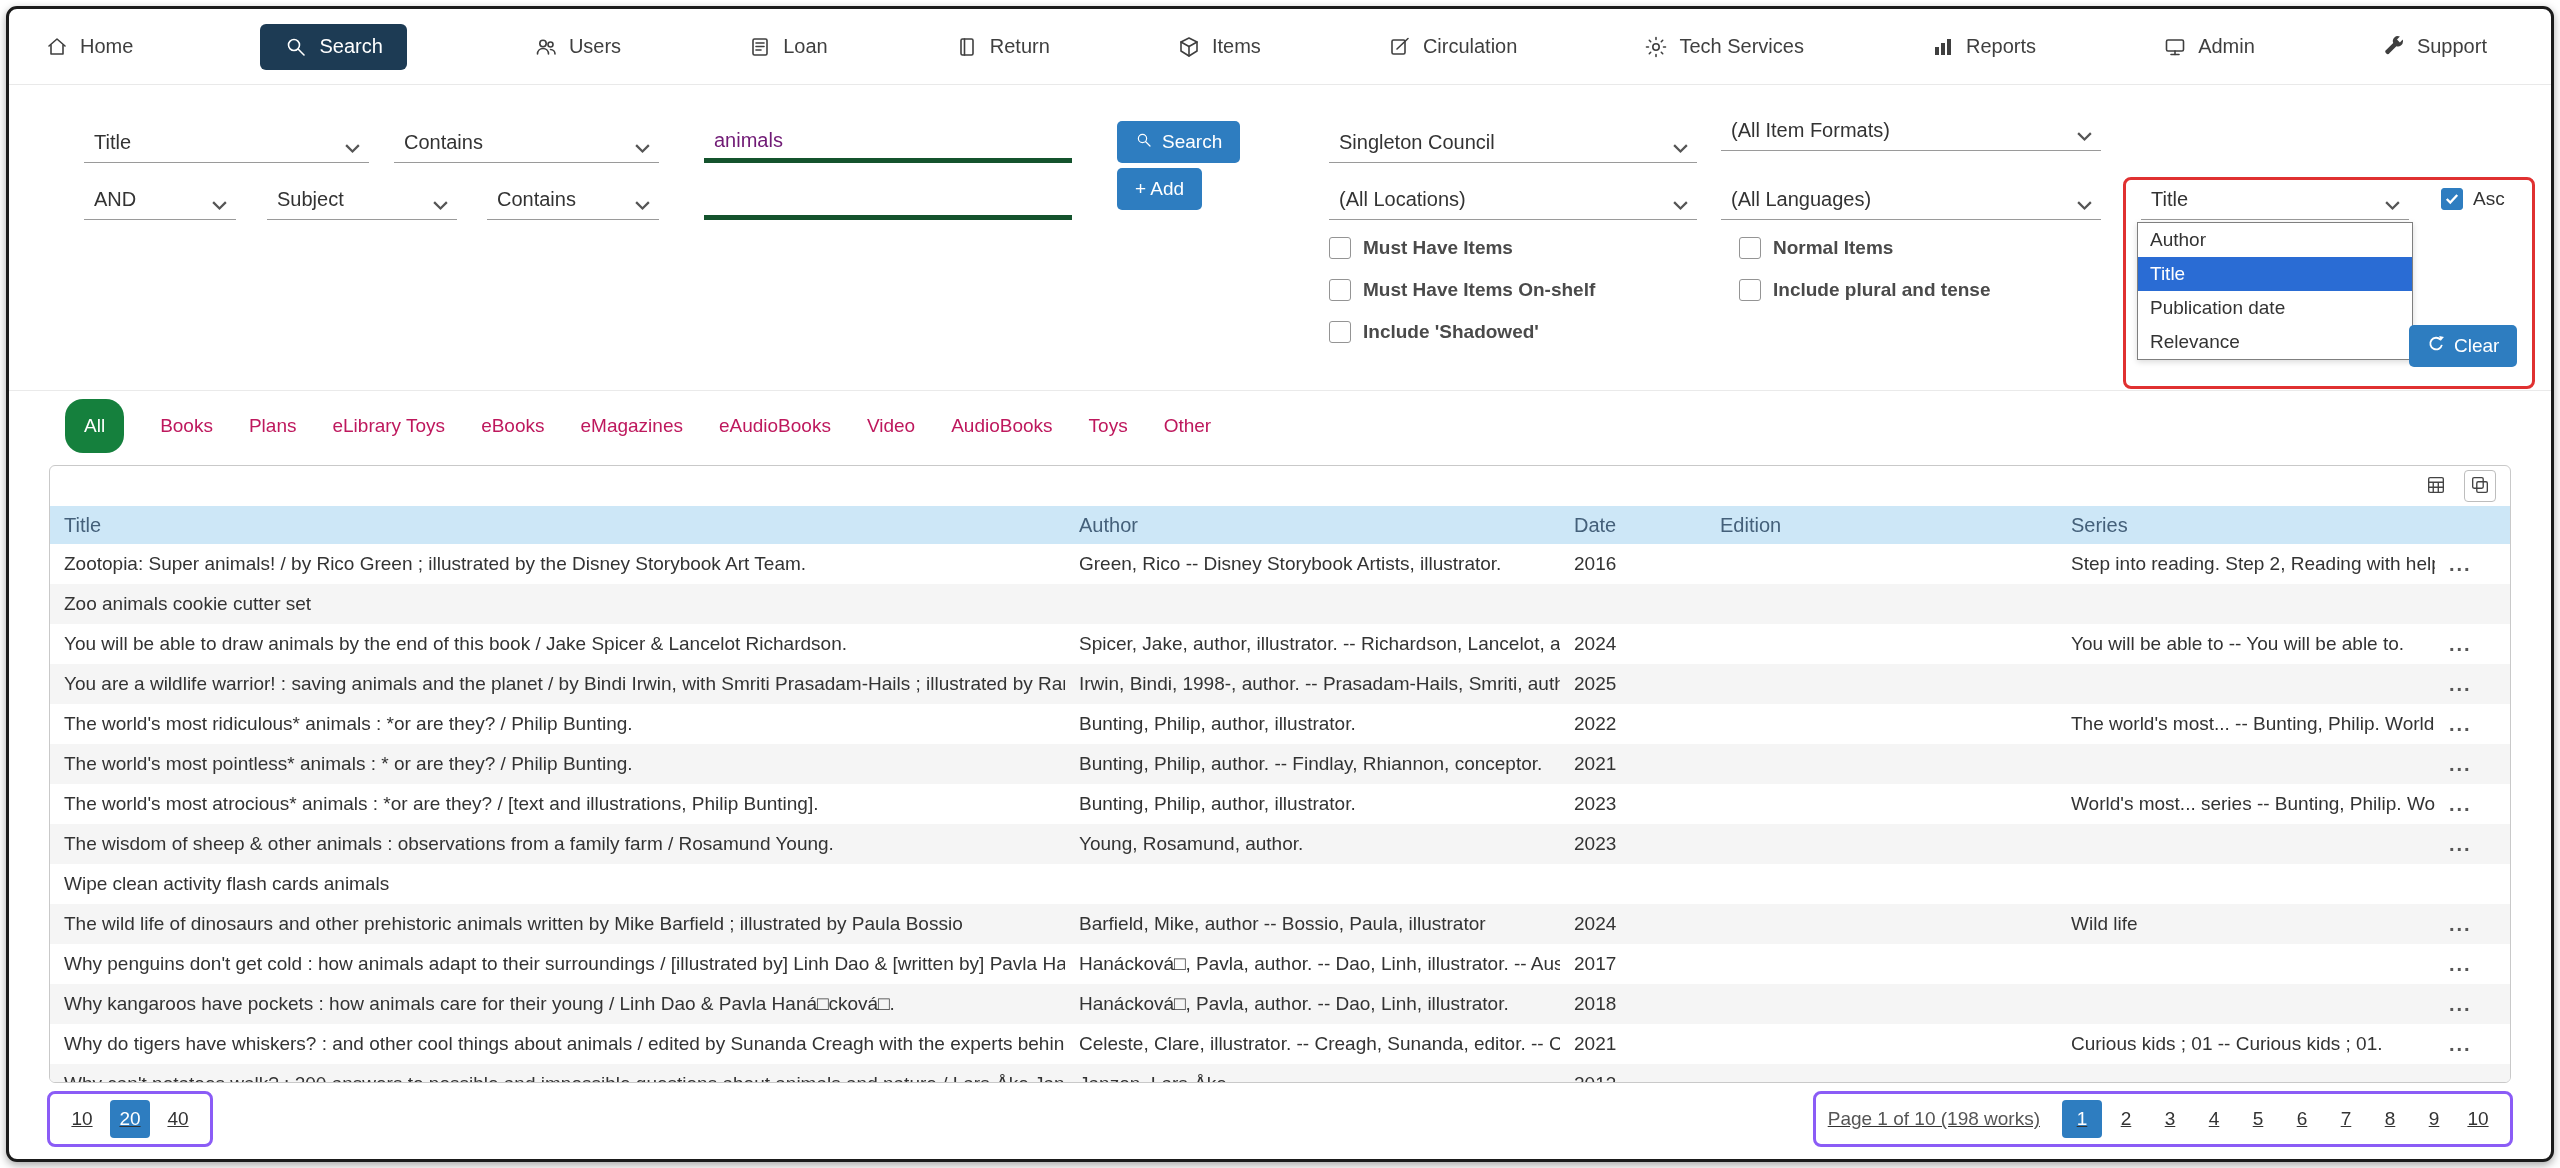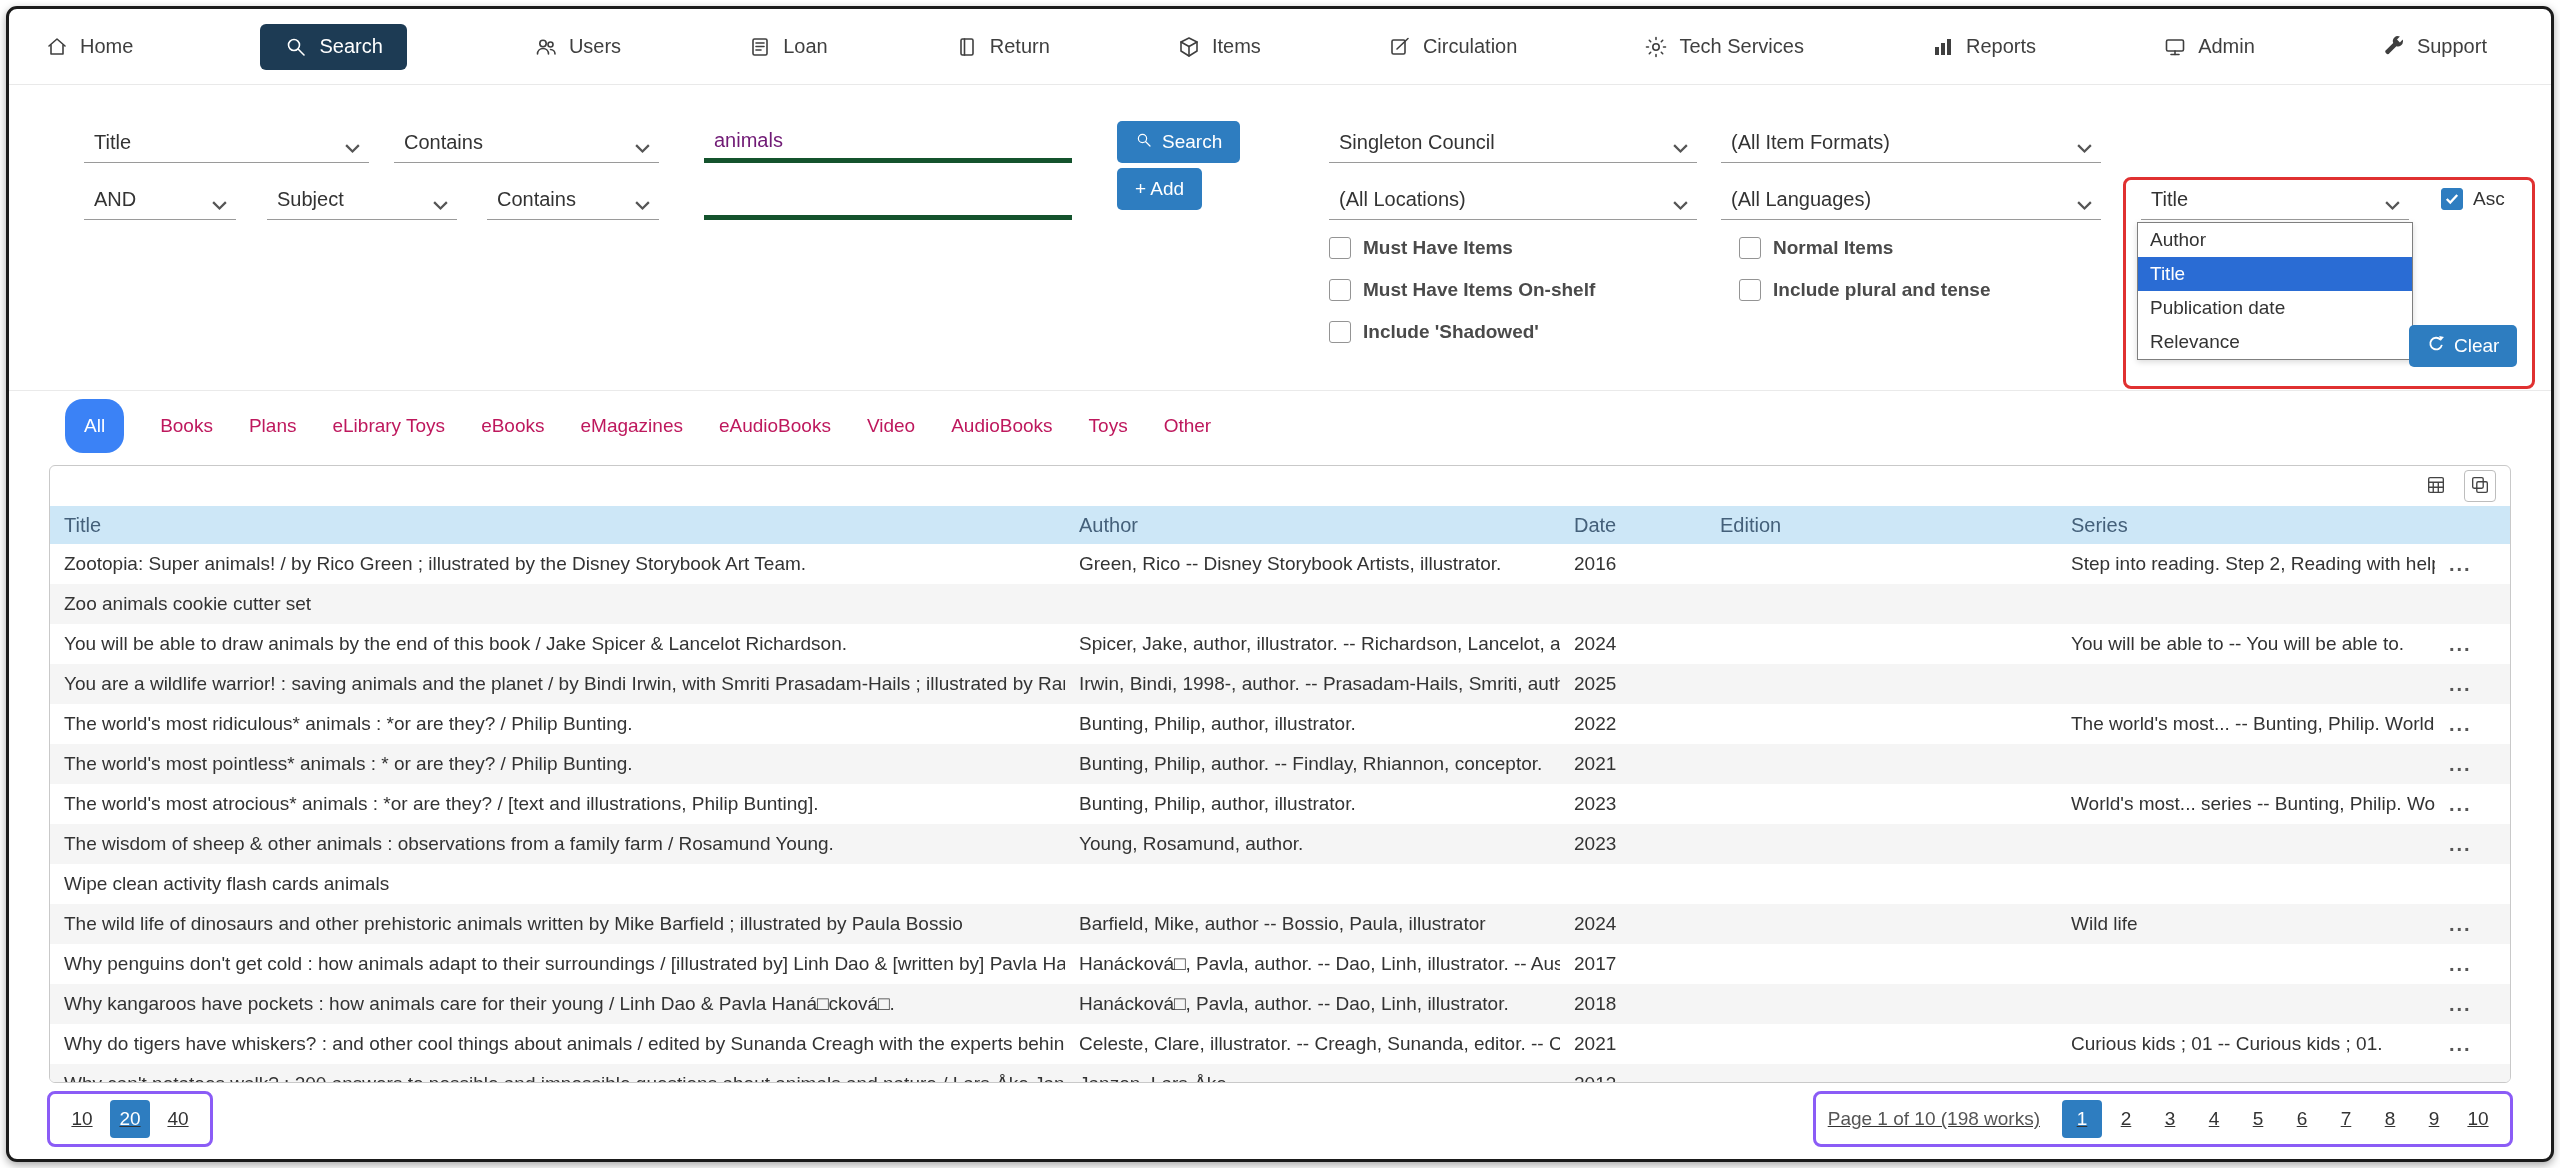--- a/index.html
+++ b/index.html
@@ -29,21 +29,21 @@
   .btn-blue { position: absolute; height: 42px; background: #2e7dc0; color: #fff; border: none;
     border-radius: 5px; font-size: 19px; display: inline-flex; align-items: center; gap: 9px;
     padding: 0 18px; cursor: pointer; font-family: "Liberation Sans", sans-serif; }
   .btn-blue svg { width: 18px; height: 18px; }
 
   .f-field1 { left: 75px; top: 38px; width: 285px; }
   .f-op1 { left: 385px; top: 38px; width: 265px; }
   .f-term1 { left: 695px; top: 38px; width: 368px; }
   .f-search { left: 1108px; top: 36px; }
   .f-council { left: 1320px; top: 38px; width: 368px; }
-  .f-formats { left: 1712px; top: 38px; width: 380px; }
+  .f-formats { left: 1712px; top: 26px; width: 380px; }
   .f-subsets { left: 2116px; top: 38px; width: 390px; }
   .f-bool { left: 75px; top: 95px; width: 152px; }
   .f-field2 { left: 258px; top: 95px; width: 190px; }
   .f-op2 { left: 478px; top: 95px; width: 172px; }
   .f-term2 { left: 695px; top: 95px; width: 368px; }
   .f-add { left: 1108px; top: 83px; }
   .f-locations { left: 1320px; top: 95px; width: 368px; }
   .f-languages { left: 1712px; top: 95px; width: 380px; }
   .f-sort { left: 2132px; top: 95px; width: 268px; }
 
@@ -67,21 +67,21 @@
   .dd-option.selected { background: #2a6cd4; color: #fff; }
   .f-clear { left: 2400px; top: 240px; z-index: 6; }
 
   .annotation-abs { position: absolute; border: 3px solid #e03131; border-radius: 8px;
     pointer-events: none; z-index: 10; }
   .ann-sort { left: 2114px; top: 92px; width: 412px; height: 212px; }
 
   
   .tabsbar { height: 56px; display: flex; align-items: center; gap: 36px; padding: 14px 0 0 56px; }
   .tab { font-size: 19px; color: #be185d; cursor: pointer; white-space: nowrap; }
-  .tab.active { background: #3b82f6; color: #fff; border-radius: 18px; padding: 16px 19px; }
+  .tab.active { background: #15803d; color: #fff; border-radius: 18px; padding: 16px 19px; }
 
   
   .table-wrap { margin: 18px 40px 0; height: 618px; border: 1px solid #c9c9c9; border-radius: 6px;
     overflow: hidden; background: #fff; }
   .table-tools { height: 40px; display: flex; align-items: center; justify-content: flex-end;
     gap: 12px; padding-right: 14px; }
   .tool-btn { width: 32px; height: 32px; border: none; background: transparent; cursor: pointer;
     display: flex; align-items: center; justify-content: center; }
   .tool-btn.boxed { border: 1px solid #bdbdbd; border-radius: 4px; }
   .tool-btn svg { width: 22px; height: 22px; }

